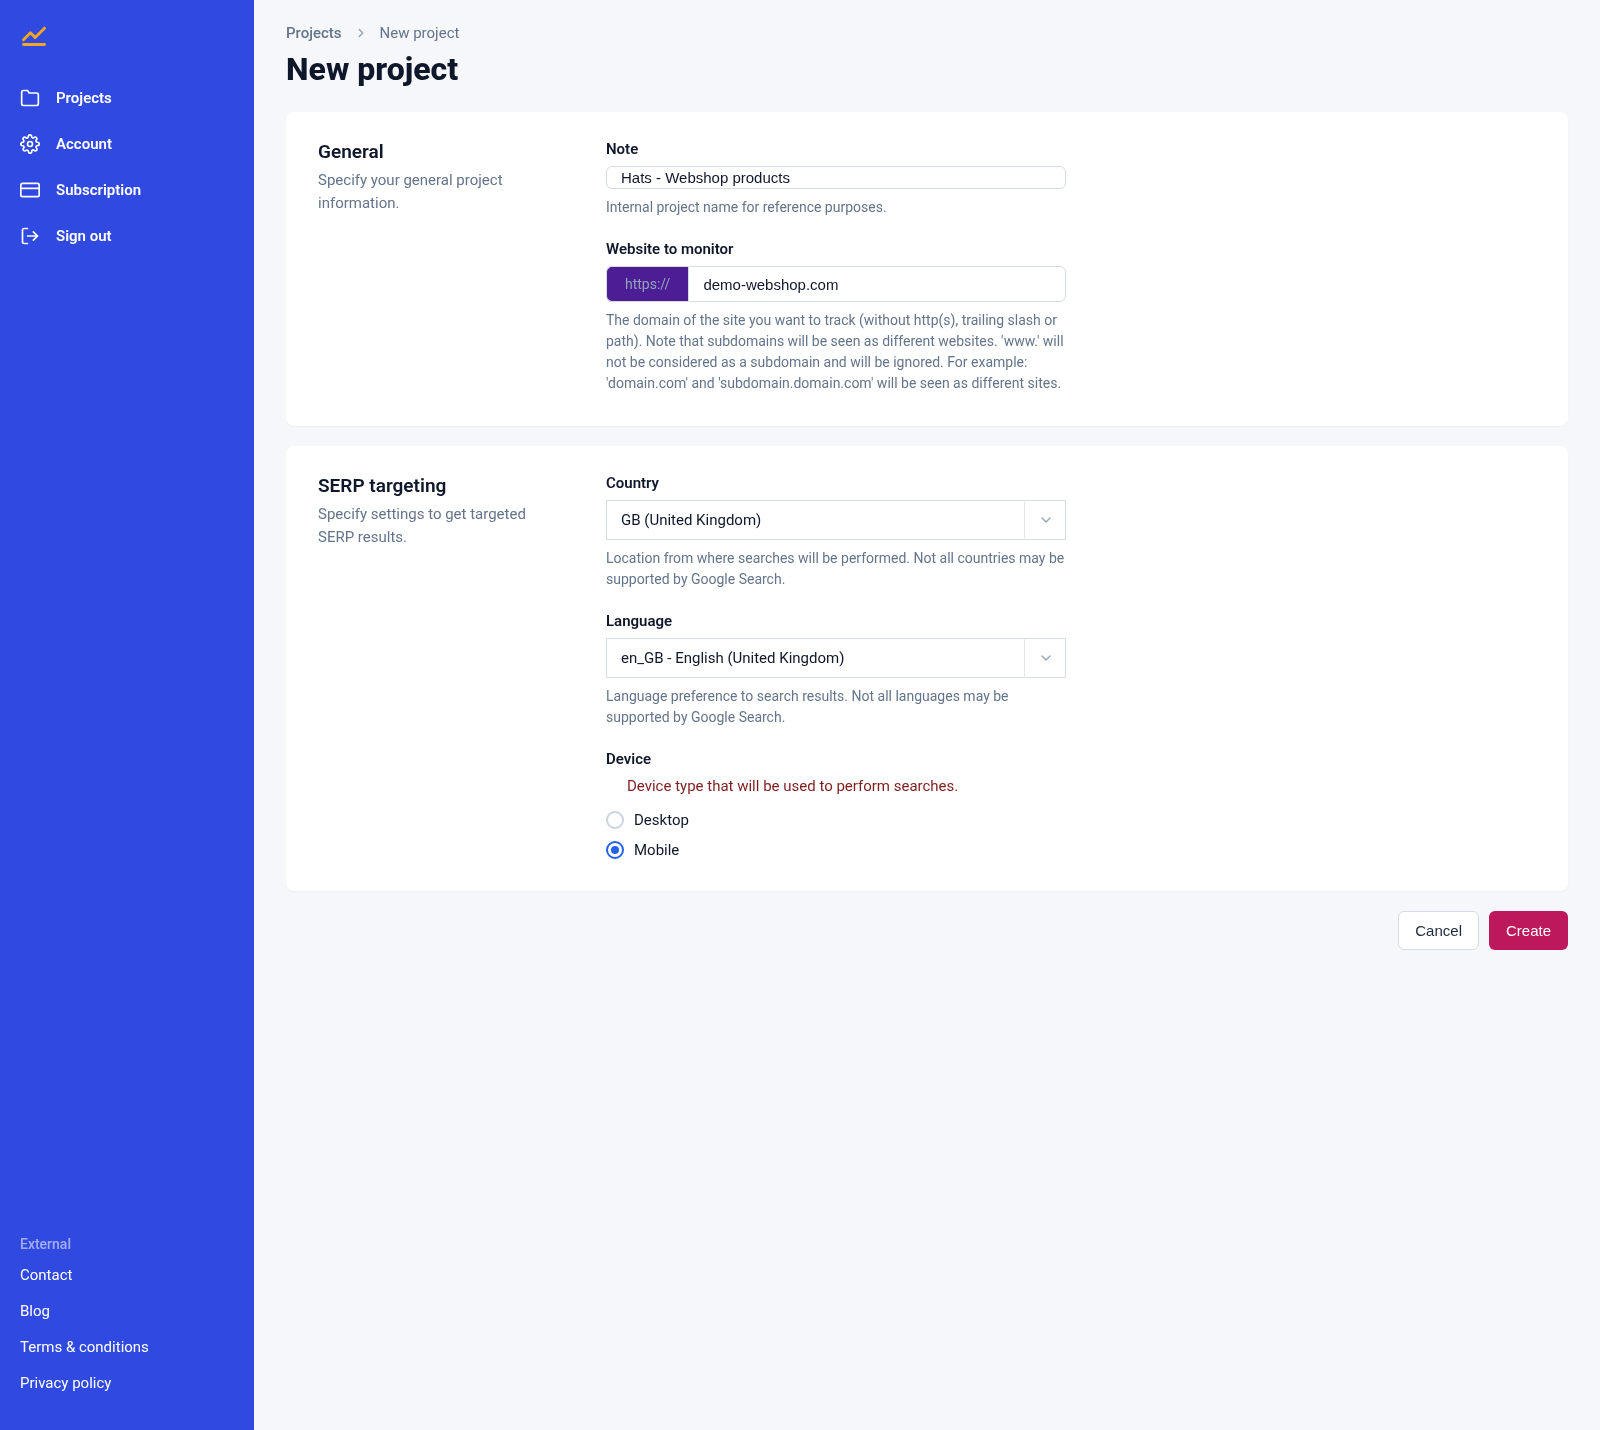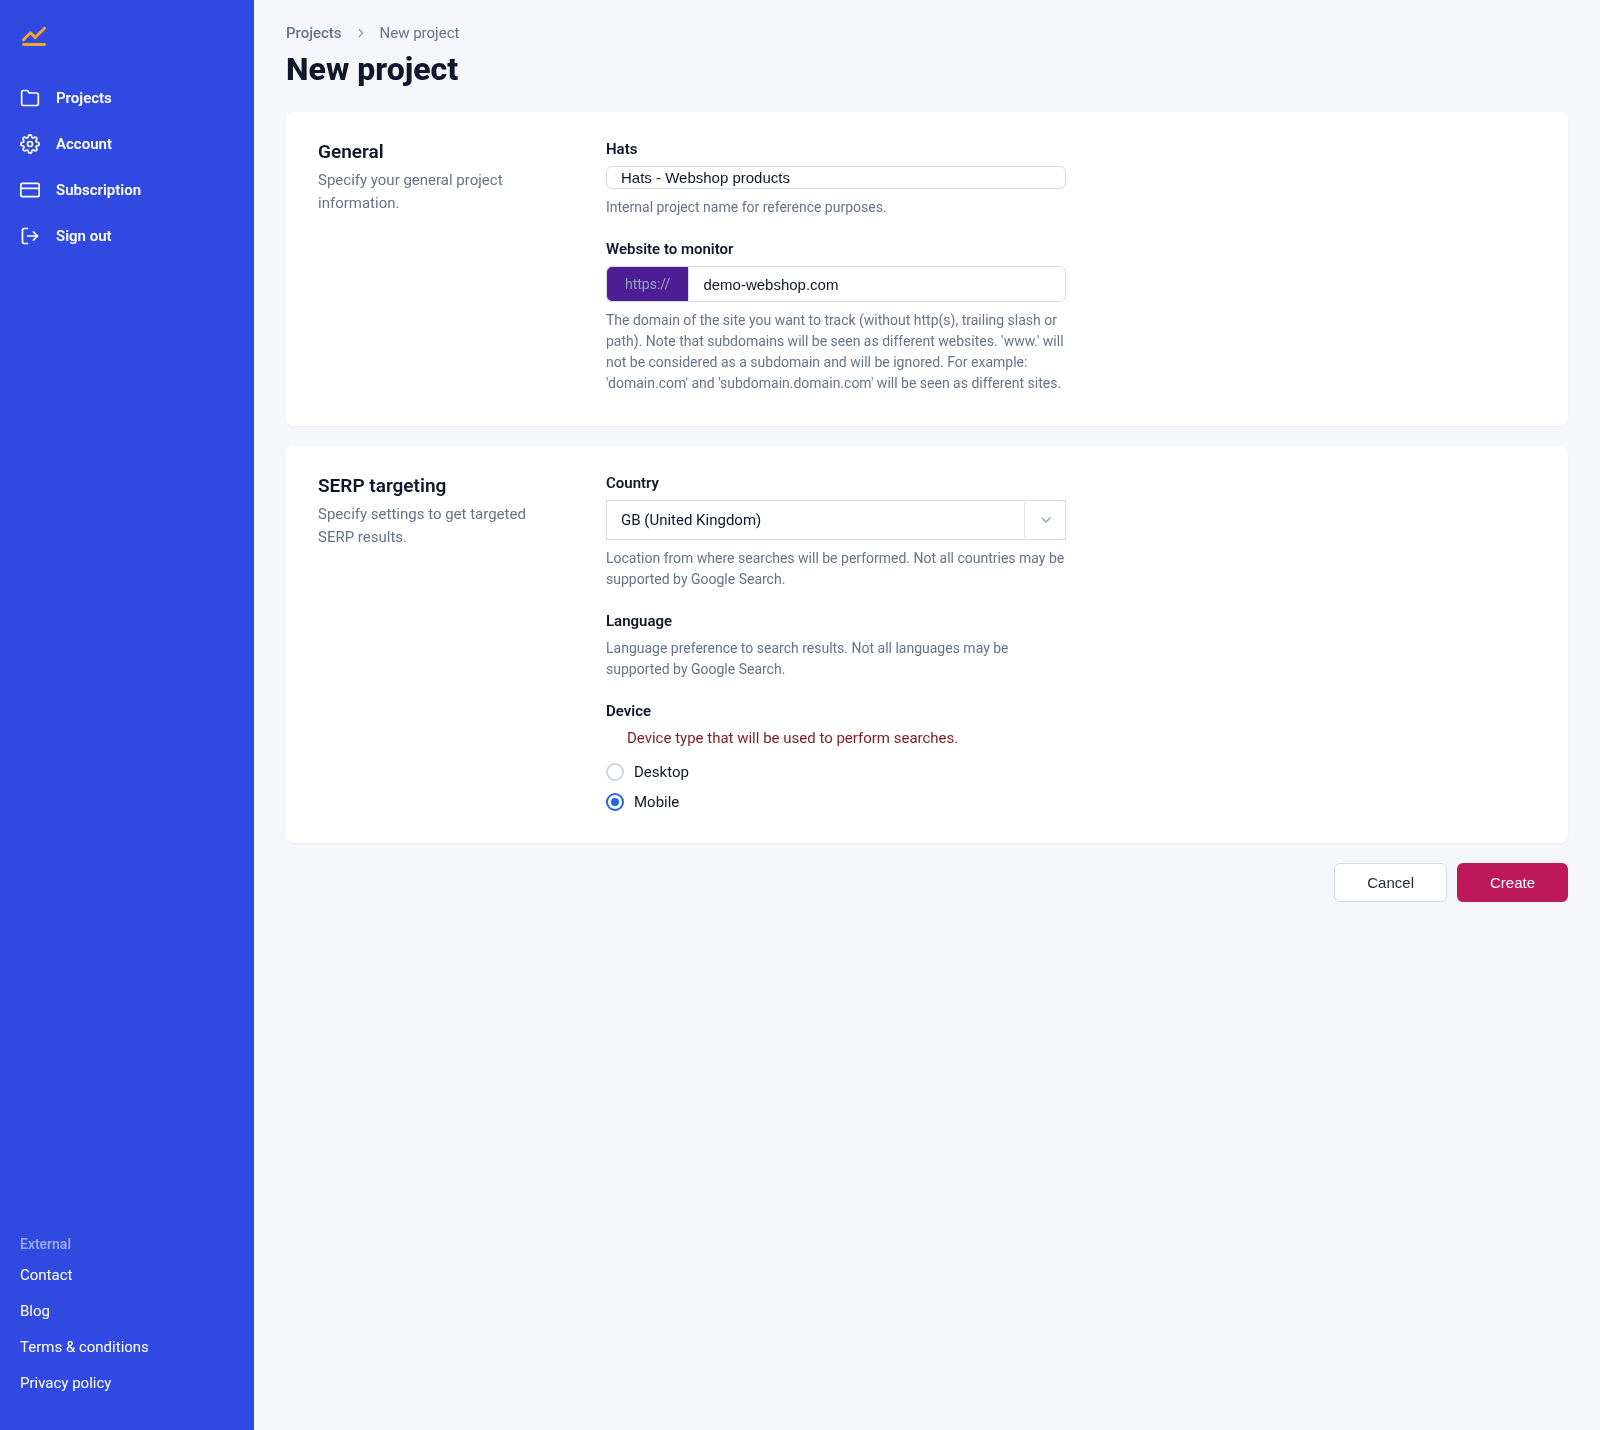--- a/index.html
+++ b/index.html
@@ -228,21 +228,21 @@
       font-size: 15px;
       color: #0f172a;
     }
     .actions {
       display: flex;
       justify-content: flex-end;
       gap: 10px;
       margin-top: 12px;
     }
     .btn {
-      padding: 10px 32px;
+      padding: 10px 16px;
       border-radius: 6px;
       font-size: 15px;
       font-weight: 500;
       cursor: pointer;
       border: 1px solid transparent;
     }
     .btn-secondary {
       background: #fff;
       border-color: #d7dbe3;
       color: #1e293b;
@@ -311,21 +311,21 @@
   </div>
   <h1 class="page-title">New project</h1>
 
   <section class="card">
     <div class="card-left">
       <h2 class="section-title">General</h2>
       <p class="section-desc">Specify your general project information.</p>
     </div>
     <div class="card-right">
       <div class="field">
-        <label class="field-label">Hats</label>
+        <label class="field-label">Note</label>
         <input class="text-input" type="text" value="Hats - Webshop products" style="">
         <p class="helper-text">Internal project name for reference purposes.</p>
       </div>
       <div class="field">
         <label class="field-label">Website to monitor</label>
         <div class="input-group">
           <span class="input-prefix">https://</span>
           <input class="text-input" type="text" value="demo-webshop.com" style="">
         </div>
         <p class="helper-text">The domain of the site you want to track (without http(s), trailing slash or path). Note that subdomains will be seen as different websites. 'www.' will not be considered as a subdomain and will be ignored. For example: 'domain.com' and 'subdomain.domain.com' will be seen as different sites.</p>
@@ -346,20 +346,28 @@
           <div class="select-chevron">
             <svg viewBox="0 0 24 24" fill="none" stroke="currentColor" stroke-width="2" stroke-linecap="round" stroke-linejoin="round">
                 <polyline points="6 9 12 15 18 9"></polyline>
               </svg>
           </div>
         </div>
         <p class="helper-text">Location from where searches will be performed. Not all countries may be supported by Google Search.</p>
       </div>
       <div class="field">
         <label class="field-label">Language</label>
+        <div class="select-wrap">
+          <div class="select">en_GB - English (United Kingdom)</div>
+          <div class="select-chevron">
+            <svg viewBox="0 0 24 24" fill="none" stroke="currentColor" stroke-width="2" stroke-linecap="round" stroke-linejoin="round">
+                <polyline points="6 9 12 15 18 9"></polyline>
+              </svg>
+          </div>
+        </div>
         <p class="helper-text">Language preference to search results. Not all languages may be supported by Google Search.</p>
       </div>
       <div class="field">
         <label class="field-label">Device</label>
         <p class="field-sublabel">Device type that will be used to perform searches.</p>
         <div class="radio-group">
           <div class="radio-item">
             <span class="radio-circle"></span>
             <span class="radio-label">Desktop</span>
           </div>

